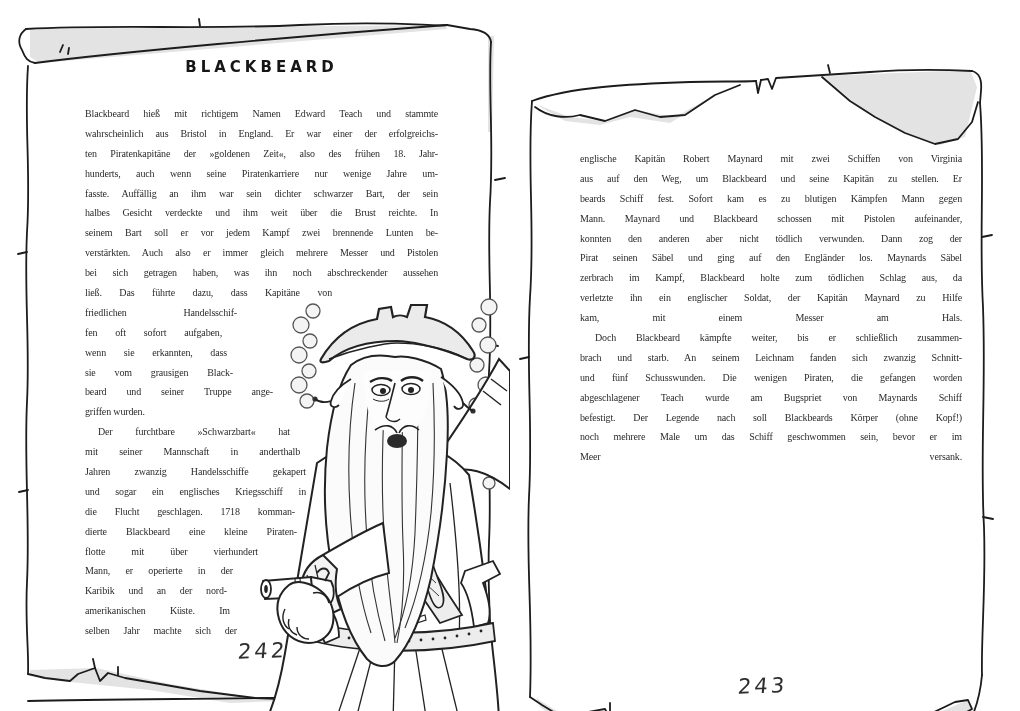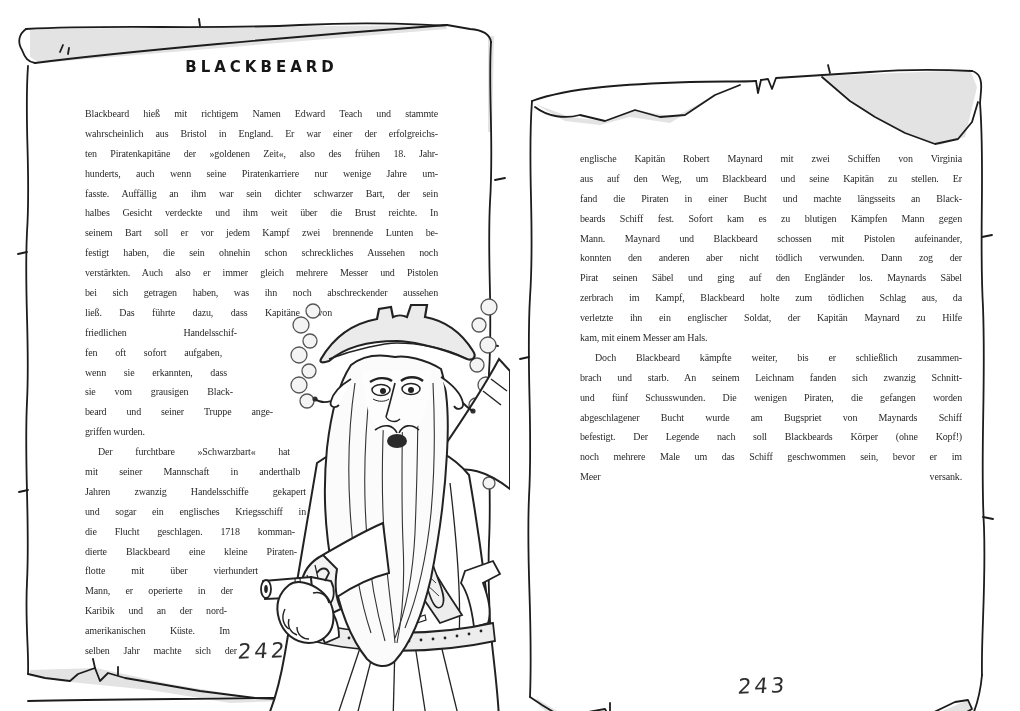--- a/index.html
+++ b/index.html
@@ -92,21 +92,20 @@
 
     <div class="text-col" id="left-text">
       <div id="left-intro">
           <div class="line">Blackbeard hieß mit richtigem Namen Edward Teach und stammte</div>
           <div class="line">wahrscheinlich aus Bristol in England. Er war einer der erfolgreichs-</div>
           <div class="line">ten Piratenkapitäne der »goldenen Zeit«, also des frühen 18. Jahr-</div>
           <div class="line">hunderts, auch wenn seine Piratenkarriere nur wenige Jahre um-</div>
           <div class="line">fasste. Auffällig an ihm war sein dichter schwarzer Bart, der sein</div>
           <div class="line">halbes Gesicht verdeckte und ihm weit über die Brust reichte. In</div>
           <div class="line">seinem Bart soll er vor jedem Kampf zwei brennende Lunten be-</div>
-          <div class="line">festigt haben, die sein ohnehin schon schreckliches Aussehen noch</div>
           <div class="line">verstärkten. Auch also er immer gleich mehrere Messer und Pistolen</div>
           <div class="line">bei sich getragen haben, was ihn noch abschreckender aussehen</div>
         </div>
       <div id="left-wrap">
           <div class="line">ließ. Das führte dazu, dass Kapitäne von</div>
           <div class="line">friedlichen Handelsschif-</div>
           <div class="line">fen oft sofort aufgaben,</div>
           <div class="line">wenn sie erkannten, dass</div>
           <div class="line">sie vom grausigen Black-</div>
           <div class="line">beard und seiner Truppe ange-</div>
@@ -309,34 +308,33 @@
         <path d="M180,689 L180,697"></path>
           <path d="M320,16 L318,8"></path>
           <path d="M100,654 L100,646"></path>
       </g>
     </svg>
 
     <div class="text-col" id="right-text">
       <div id="right-para1">
           <div class="line">englische Kapitän Robert Maynard mit zwei Schiffen von Virginia</div>
           <div class="line">aus auf den Weg, um Blackbeard und seine Kapitän zu stellen. Er</div>
-          <div class="line">fand die Piraten in einer Bucht und machte längsseits an Black-</div>
           <div class="line">beards Schiff fest. Sofort kam es zu blutigen Kämpfen Mann gegen</div>
           <div class="line">Mann. Maynard und Blackbeard schossen mit Pistolen aufeinander,</div>
           <div class="line">konnten den anderen aber nicht tödlich verwunden. Dann zog der</div>
           <div class="line">Pirat seinen Säbel und ging auf den Engländer los. Maynards Säbel</div>
           <div class="line">zerbrach im Kampf, Blackbeard holte zum tödlichen Schlag aus, da</div>
           <div class="line">verletzte ihn ein englischer Soldat, der Kapitän Maynard zu Hilfe</div>
           <div class="line">kam, mit einem Messer am Hals.</div>
         </div>
       <div id="right-para2">
           <div class="line">Doch Blackbeard kämpfte weiter, bis er schließlich zusammen-</div>
           <div class="line">brach und starb. An seinem Leichnam fanden sich zwanzig Schnitt-</div>
           <div class="line">und fünf Schusswunden. Die wenigen Piraten, die gefangen worden</div>
-          <div class="line">abgeschlagener Bucht wurde am Bugspriet von Maynards Schiff</div>
+          <div class="line">abgeschlagener Teach wurde am Bugspriet von Maynards Schiff</div>
           <div class="line">befestigt. Der Legende nach soll Blackbeards Körper (ohne Kopf!)</div>
           <div class="line">noch mehrere Male um das Schiff geschwommen sein, bevor er im</div>
           <div class="line">Meer versank.</div>
         </div>
     </div>
 
     <div class="pagenum" id="pagenum-right">243</div>
   </div>
 
 </div>

